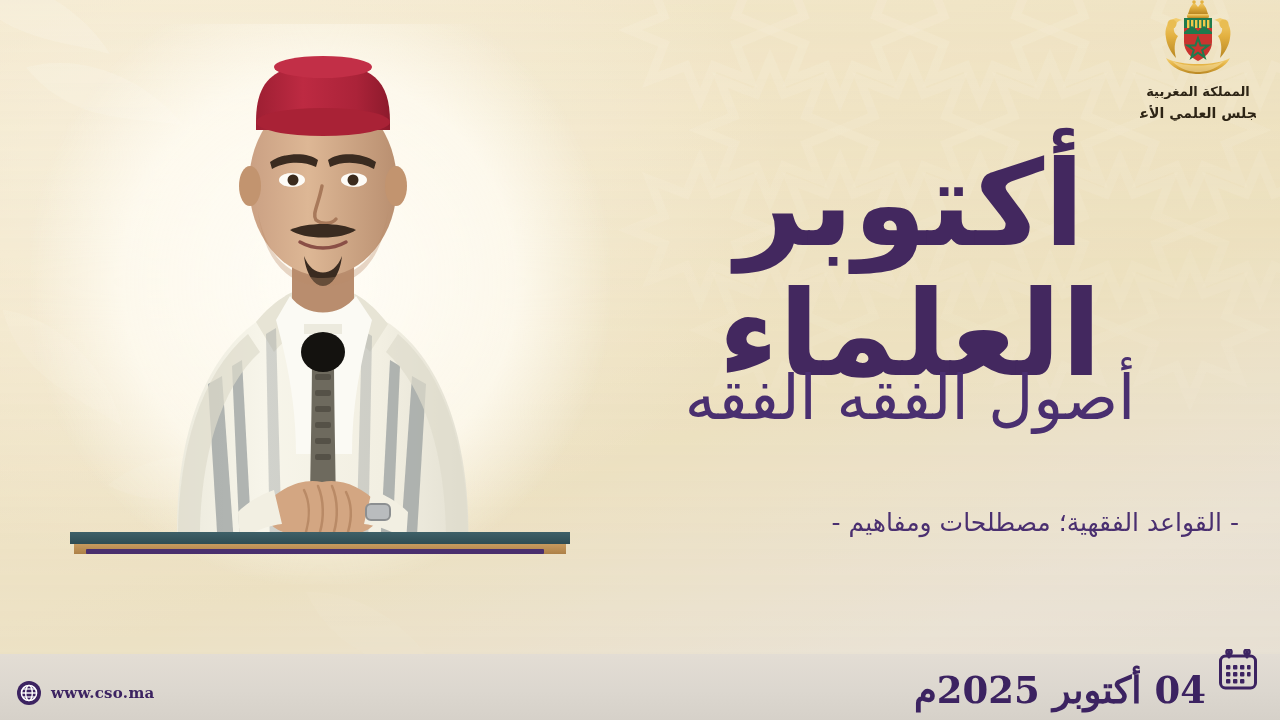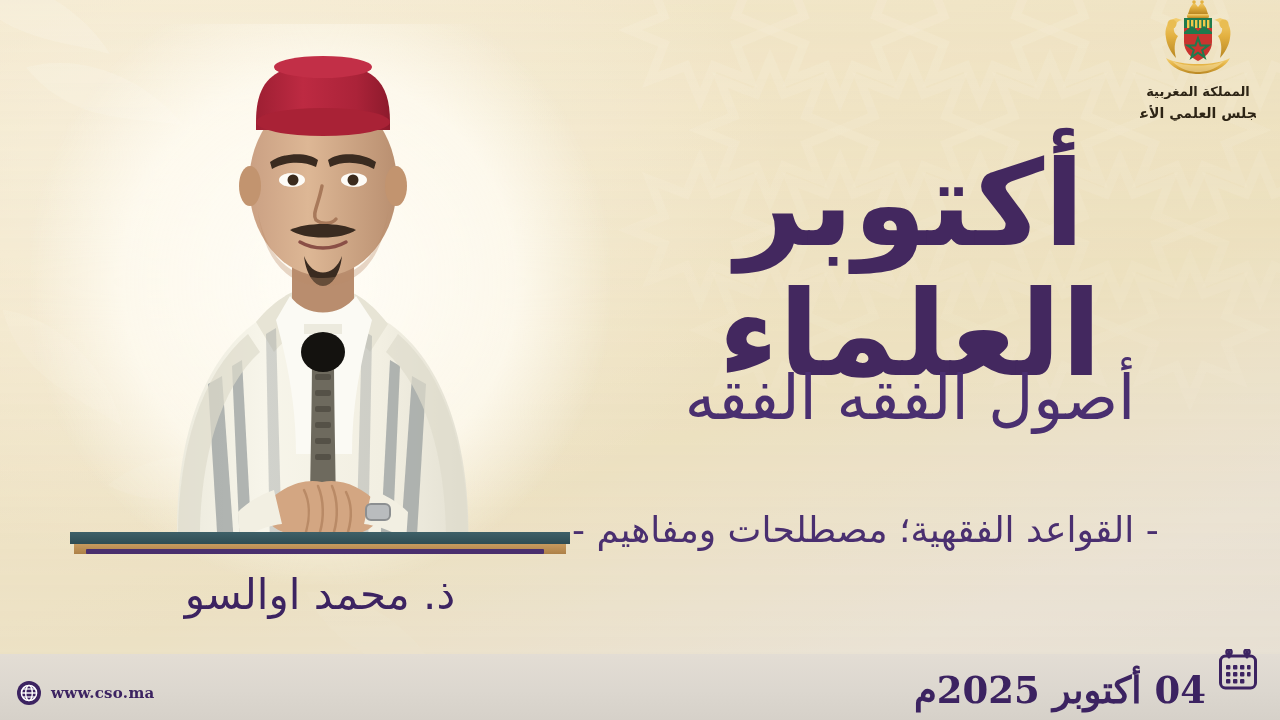--- a/index.html
+++ b/index.html
@@ -55,24 +55,24 @@
     font-size:118px; font-weight:bold; line-height:1.1;
     letter-spacing:-2px;
   }
   .title-sub{
     position:absolute; right:60px; top:362px; width:620px;
     text-align:center; direction:rtl;
     color:#4a2f70;
     font-size:62px; line-height:1.15;
   }
   .title-third{
-    position:absolute; right:68px; top:508px; width:640px;
-    text-align:left; direction:rtl;
+    position:absolute; right:41px; top:508px; width:640px;
+    text-align:right; direction:rtl;
     color:#4a2f70;
-    font-size:36px; line-height:1.2;
+    font-size:25px; line-height:1.2;
   }
 
   
   .bottom-bar{
     position:absolute; left:0; bottom:0; width:1280px; height:66px;
     background:linear-gradient(180deg,#e3ddd4 0%,#dcd7cf 55%,#d6d1c9 100%);
   }
   .site{
     position:absolute; left:16px; bottom:14px;
     display:flex; align-items:center; gap:9px; direction:ltr;
@@ -255,21 +255,20 @@
 
         <rect x="306" y="470" width="24" height="16" rx="5" fill="#b9bcbe" stroke="#8c8f91" stroke-width="2"></rect>
       </g>
 
       <rect x="10" y="498" width="500" height="12" fill="url(#deskTop)"></rect>
       <rect x="14" y="510" width="492" height="14" fill="url(#deskFront)"></rect>
     </svg>
   </div>
 
   <div class="divider"></div>
-  <div class="speaker">ذ. محمد اوالسو</div>
 
   <div class="emblem">
     <svg width="96" height="76" viewBox="0 0 96 76" style="display:block;margin:0 auto;">
       <defs>
         <linearGradient id="gold" x1="0" y1="0" x2="0" y2="1">
           <stop offset="0%" stop-color="#f3cf72"></stop>
           <stop offset="45%" stop-color="#e3b141"></stop>
           <stop offset="100%" stop-color="#b98722"></stop>
         </linearGradient>
       </defs>

